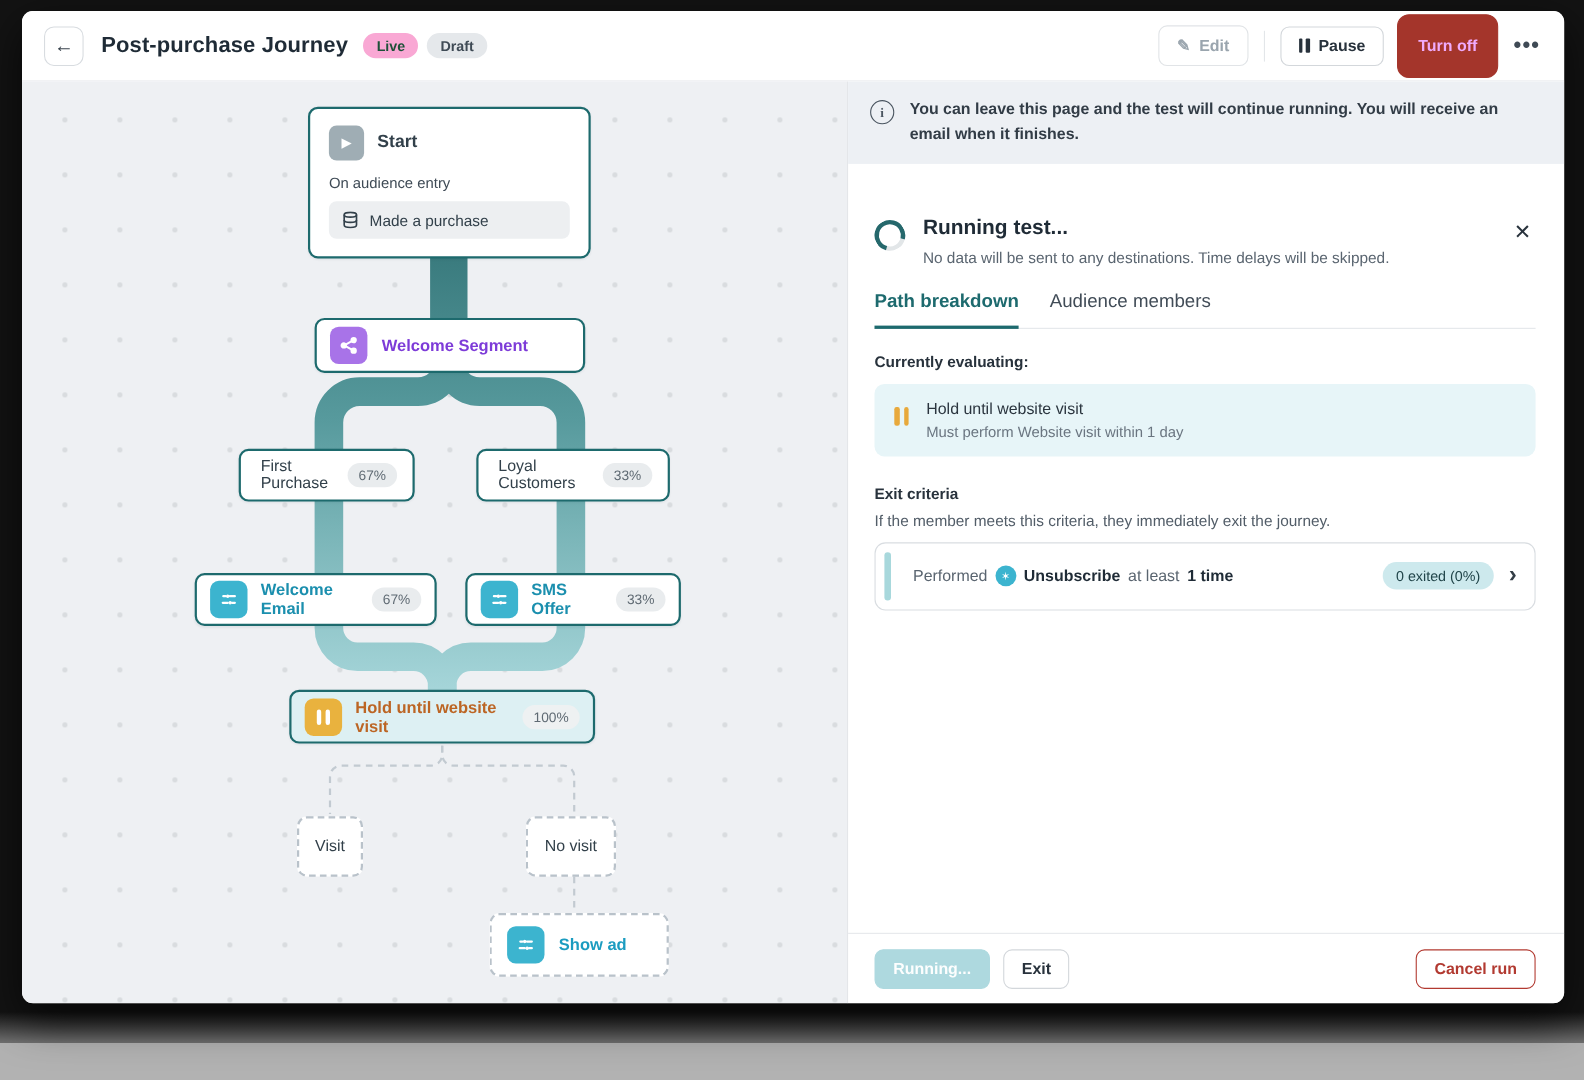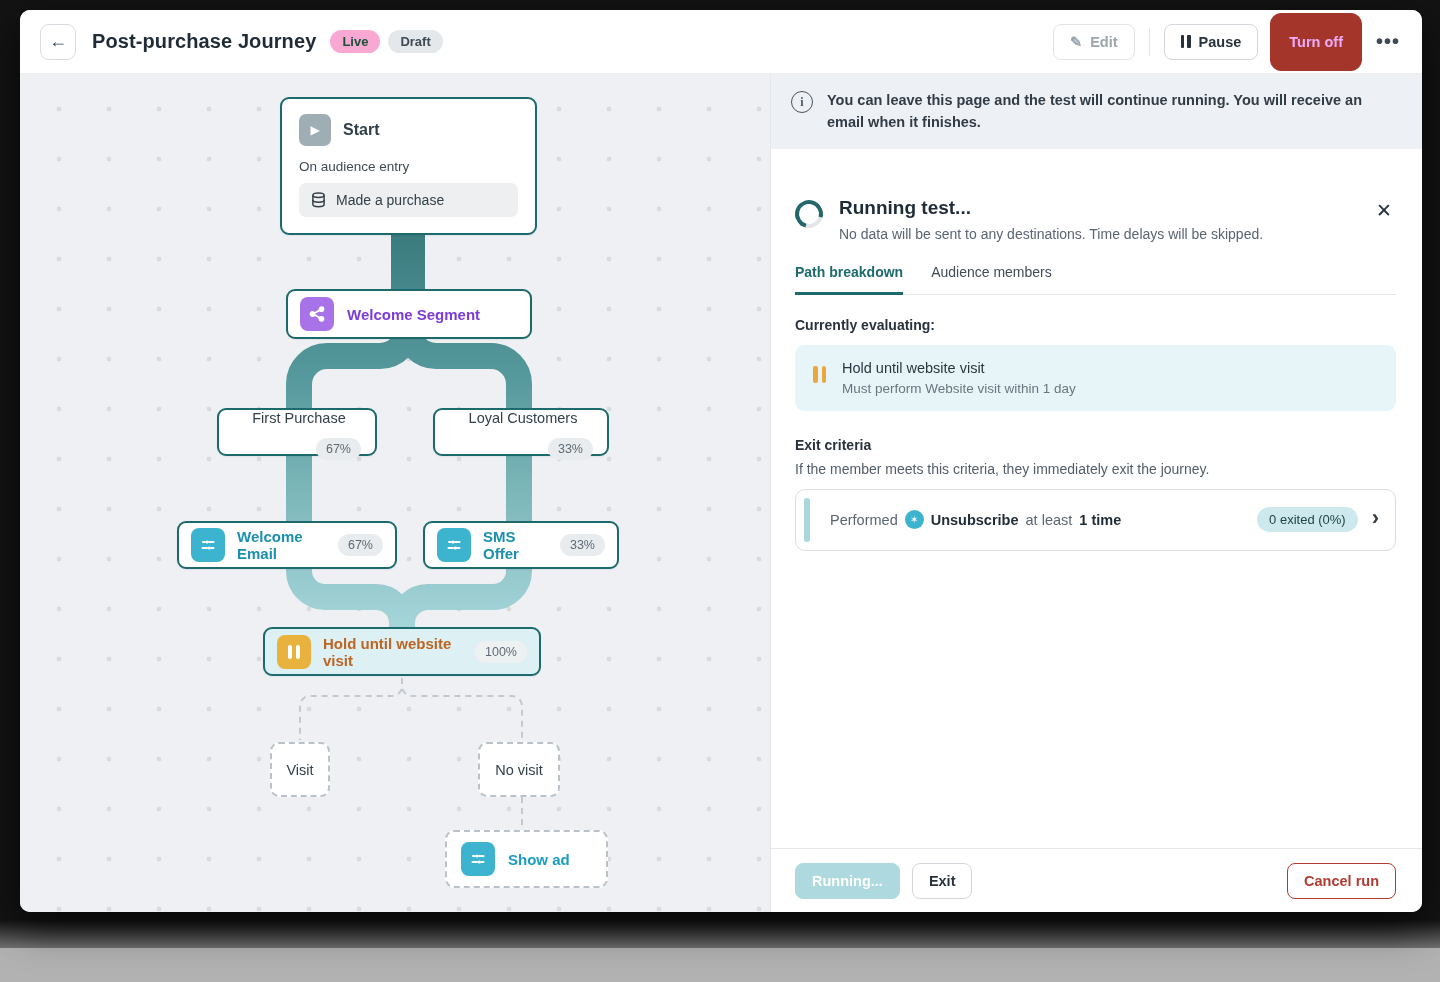--- a/index.html
+++ b/index.html
@@ -46,21 +46,21 @@
 
   .sq-ico { width:34px; height:34px; border-radius:8px; display:flex; align-items:center; justify-content:center; flex:0 0 34px; }
   .sq-ico.purple { background:#a873e8; }
   .sq-ico.cyan { background:#3cb4cf; }
   .sq-ico.orange { background:#e9b23e; }
   .pause-bars { display:inline-flex; gap:4px; }
   .pause-bars i { display:block; width:4px; height:14px; background:#fff; border-radius:2px; }
 
   .loyalty-node { padding:7px 12px; gap:13px; }
   .loyalty-node .node-label { color:#7d3bd8; font-weight:700; font-size:15px; }
-  .branch-node { padding:0 14px 0 18px; justify-content:flex-start; gap:12px;flex-direction:column; }
+  .branch-node { padding:0 14px 0 18px; justify-content:flex-start; gap:12px; }
   .action-node { padding:0 12px; gap:12px; }
   .action-node .node-label { color:#1b8fae; font-weight:700; font-size:15px; }
   .hold-node { background:#ddf0f3; padding:0 12px; gap:12px; }
   .hold-node .node-label { color:#bc6524; font-weight:700; font-size:15px; }
   .hold-node .pct { background:#eef1f2; }
   .ghost { border:2px dashed #b9c2ca; background:#fff; justify-content:center; box-shadow:none; }
   .showad-node { border:2px dashed #b9c2ca; background:#fff; box-shadow:none; padding:0 14px; gap:13px; }
   .showad-node .node-label { color:#1b9cc0; font-weight:700; font-size:15px; }
 
   
@@ -71,21 +71,21 @@
 
   .panel-body { flex:1; padding:22px 26px 0 24px; position:relative; min-height:0;margin-top:26px; }
   .run-head { display:flex; align-items:flex-start; gap:16px; }
   .spinner { width:28px; height:28px; border-radius:50%; border:4px solid #25686c; border-bottom-color:#e2e6e8; transform:rotate(-30deg); animation:spin 1.2s linear infinite; margin-top:3px; }
   @keyframes spin { to { transform:rotate(330deg);} }
   .run-title { font-size:19px; font-weight:700; color:#1f2b36; }
   .run-sub { font-size:14px; color:#5a6570; margin-top:7px; }
   .close-x { margin-left:auto; font-size:19px; color:#28323c; cursor:pointer; padding:2px 4px; }
 
   .tabs { display:flex; gap:28px; margin-top:22px; border-bottom:1px solid #e4e7ea; }
-  .tab { font-size:14px; padding-bottom:12px; cursor:pointer; color:#414c57; }
+  .tab { font-size:17px; padding-bottom:12px; cursor:pointer; color:#414c57; }
   .tab.active { color:#1d6a6e; font-weight:700; border-bottom:3px solid #1d6a6e; margin-bottom:-1px; }
 
   .sect-label { font-size:14px; font-weight:700; color:#28323c; margin-top:22px; }
   .eval-card { margin-top:12px; background:#e7f5f8; border-radius:9px; padding:15px 18px; display:flex; gap:16px; align-items:flex-start; }
   .eval-pause { display:inline-flex; gap:4px; margin-top:6px; }
   .eval-pause i { display:block; width:4.5px; height:17px; background:#e8a93c; border-radius:2px; }
   .eval-title { font-size:14.5px; font-weight:500; color:#2b353f; }
   .eval-sub { font-size:13.5px; color:#6a7580; margin-top:5px; }
 
   .exit-desc { font-size:14px; color:#525d68; margin-top:8px; }

